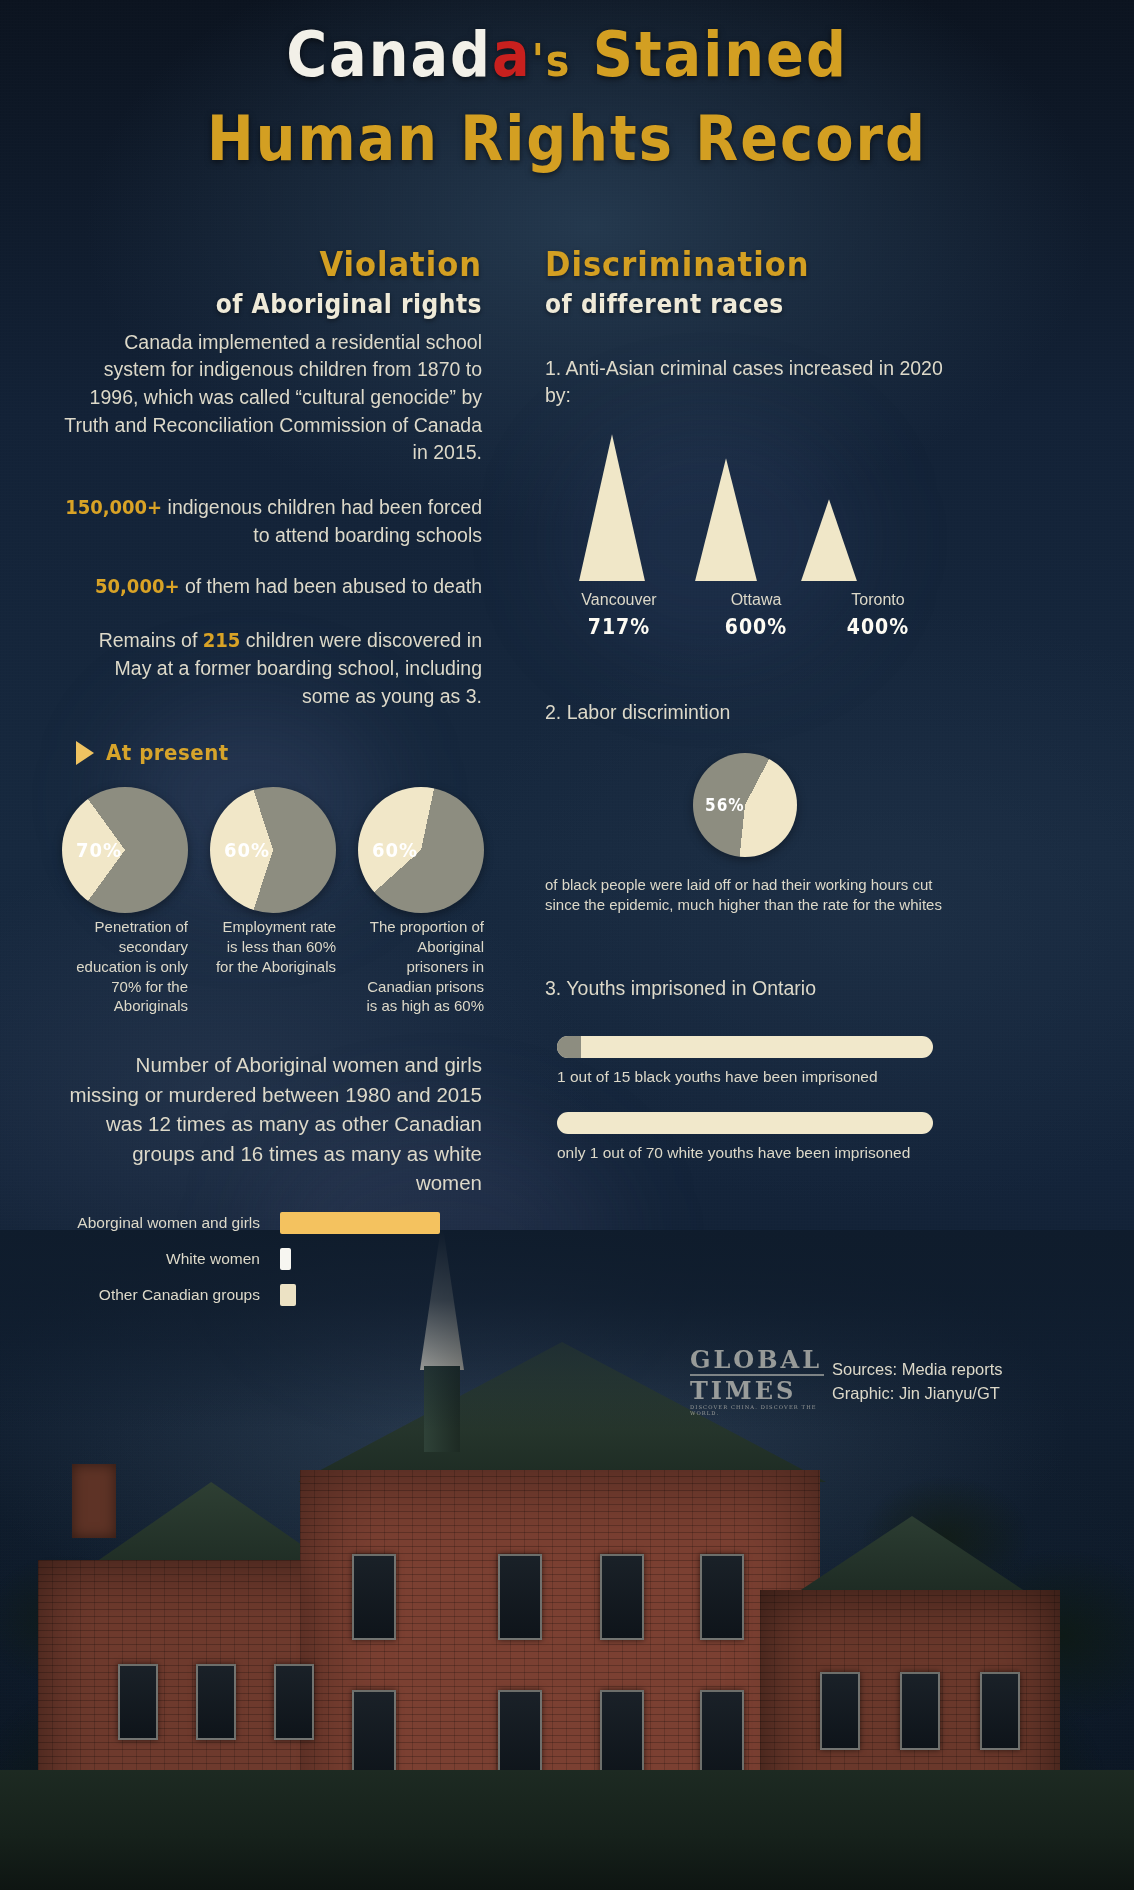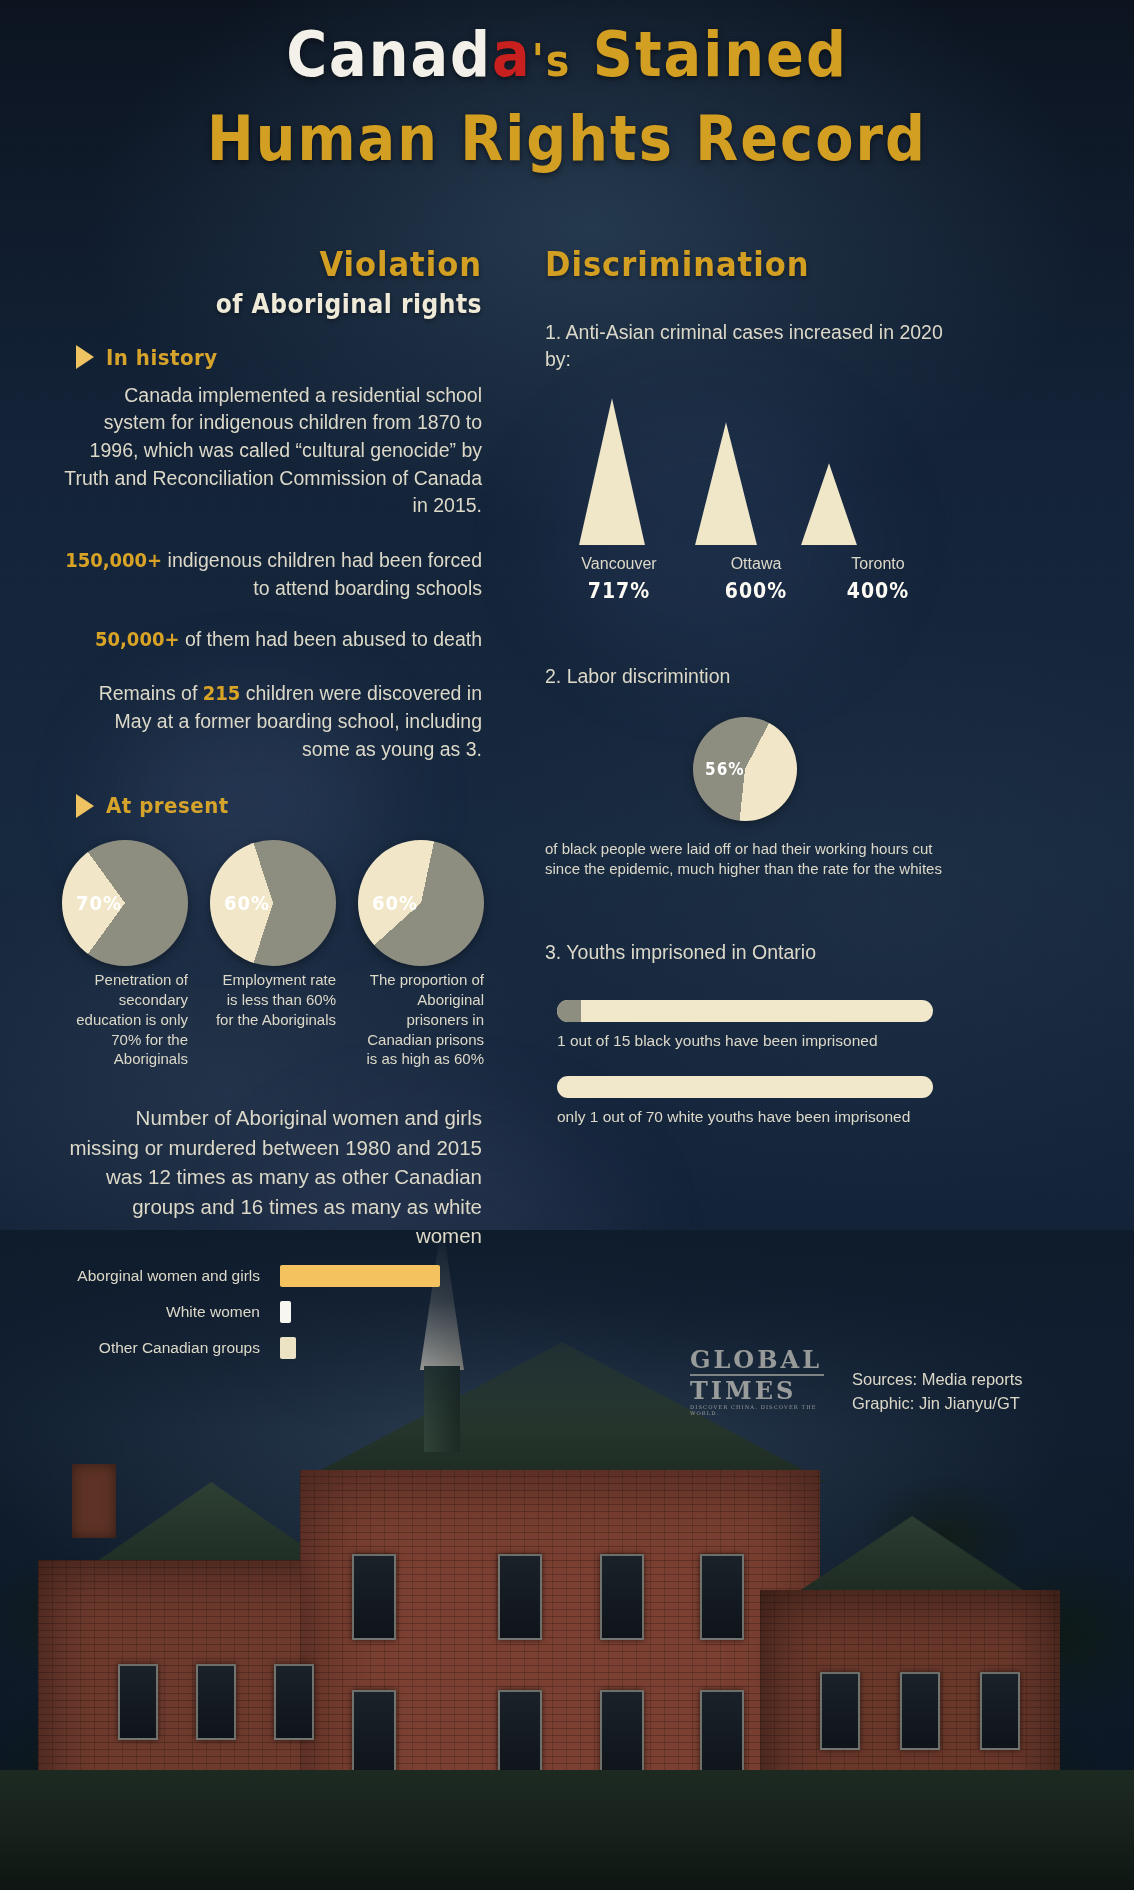--- a/index.html
+++ b/index.html
@@ -221,21 +221,21 @@
     font-weight:bold; font-size:17px; color:#fff; letter-spacing:1px;
   }
   p.cap56{ font-size:15px; line-height:1.34; margin-top:18px; }
 
   .pillbar{ height:22px; border-radius:11px; background:#f1e8cb; position:relative; }
   .pillbar .cap{ position:absolute; left:0; top:0; height:22px; width:24px;
                  border-radius:11px 0 0 11px; background:#8d8d80; }
   p.pillcap{ font-size:15.5px; margin-top:10px; }
 
   
-  #footer{ position:absolute; left:690px; top:1348px; display:flex; gap:28px; align-items:flex-end; }
+  #footer{ position:absolute; left:690px; top:1348px; display:flex; gap:8px; align-items:center; }
   #gt-logo{ width:134px; opacity:.62; }
   #gt-logo .gt1, #gt-logo .gt2{
     font-family:"DejaVu Serif","Liberation Serif", serif;
     font-weight:bold; color:#e6e2d4; letter-spacing:3px; line-height:.96;
   }
   #gt-logo .gt1{ font-size:24px; }
   #gt-logo .gt2{ font-size:24px; }
   #gt-logo .gtline{ height:2px; background:#e6e2d4; margin:3px 0; opacity:.8; }
   #gt-logo .gtsub{ font-size:5.2px; letter-spacing:1.1px; color:#ded9cb;
                    font-family:"DejaVu Serif", serif; margin-top:2px; }
@@ -303,24 +303,20 @@
       <span class="ca">Canad</span><span class="na">a</span><span class="apos">'s</span><span class="gold"> Stained</span>
     </div>
     <div class="line2">Human Rights Record</div>
   </div>
 
   <div id="col-left">
 
     <h2 class="sec">Violation</h2>
     <h3 class="secsub">of Aboriginal rights</h3>
 
-    <div class="bullet-row">
-      <span class="tri"></span>
-      <span class="bullet-label">In history</span>
-    </div>
 
     <p class="para body">Canada implemented a residential school system for indigenous children from 1870 to 1996, which was called “cultural genocide” by Truth and Reconciliation Commission of Canada in 2015.</p>
 
     <p class="para body" style="margin-top:26px;">
       <span class="gnum">150,000+</span>
       <span>indigenous children had been forced to attend boarding schools</span>
     </p>
 
     <p class="para body" style="margin-top:22px;margin-left:22px;">
       <span class="gnum">50,000+</span>
@@ -369,20 +365,21 @@
     </div>
     <div class="legend-row">
       <span class="legend-label body">Other Canadian groups</span>
       <span class="legend-bar" id="wbar1" style="width: 16px; background: rgb(236, 226, 196);"></span>
     </div>
   </div>
 
   <div id="col-right">
 
     <h2 class="sec">Discrimination</h2>
+    <h3 class="secsub">of different races</h3>
 
     <p class="rnum body" style="margin-top:36px;">1. Anti-Asian criminal cases increased in 2020 by:</p>
 
     <div id="tri-chart">
       <div class="tri-bar" id="tbar0" style="left: 34px; width: 66px; height: 147px; clip-path: polygon(50% 0%, 100% 100%, 0% 100%);"></div>
       <div class="tri-bar" id="tbar1" style="left: 150px; width: 62px; height: 123px; clip-path: polygon(50% 0%, 100% 100%, 0% 100%);"></div>
       <div class="tri-bar" id="tbar2" style="left: 256px; width: 56px; height: 82px; clip-path: polygon(50% 0%, 100% 100%, 0% 100%);"></div>
     </div>
 
     <div class="city-row">

